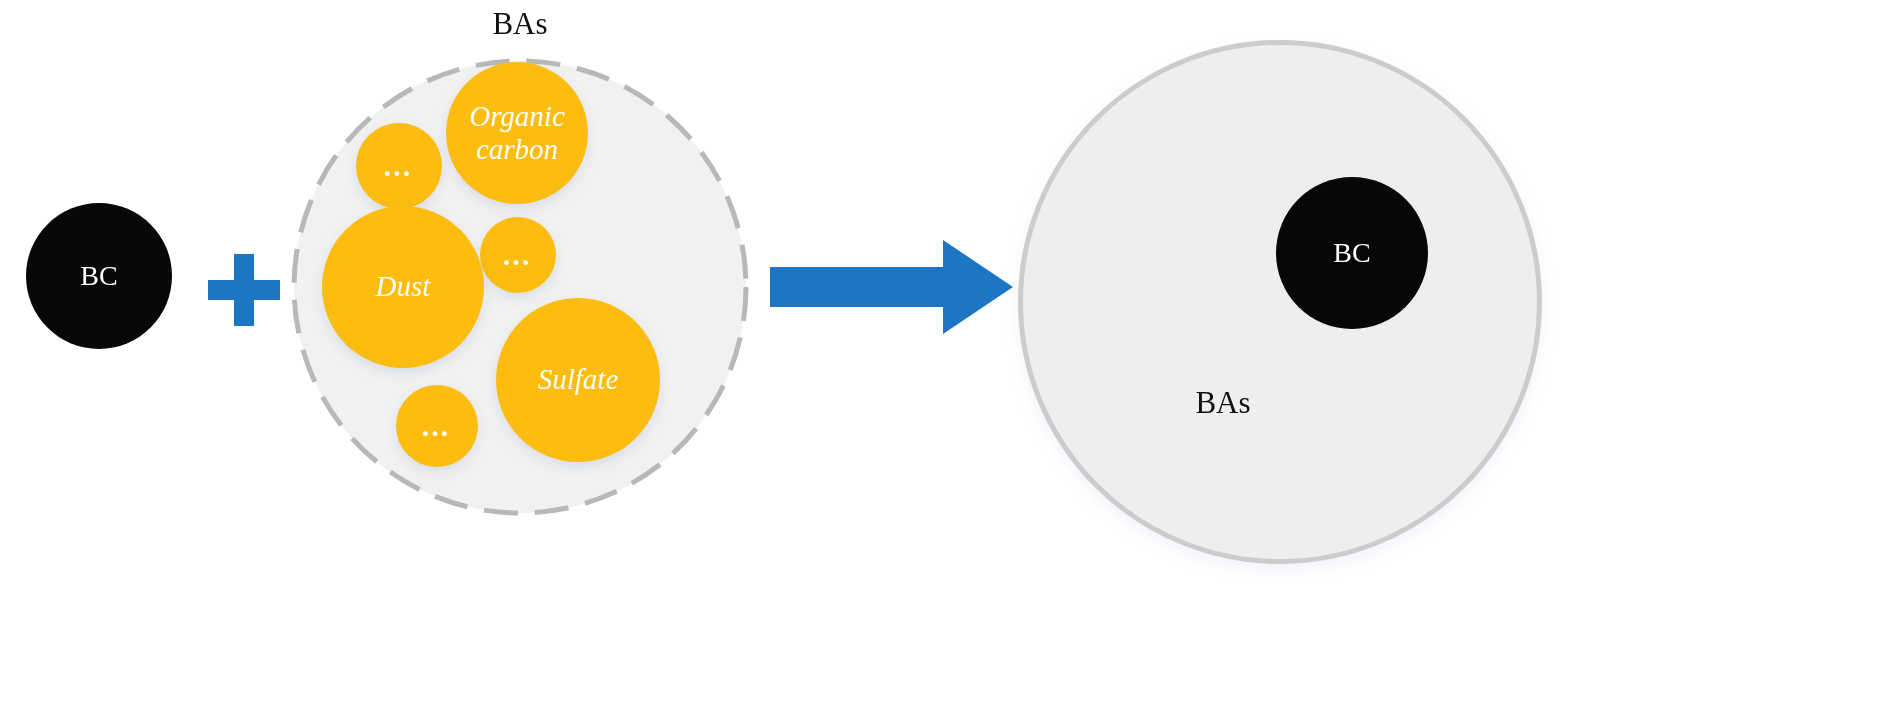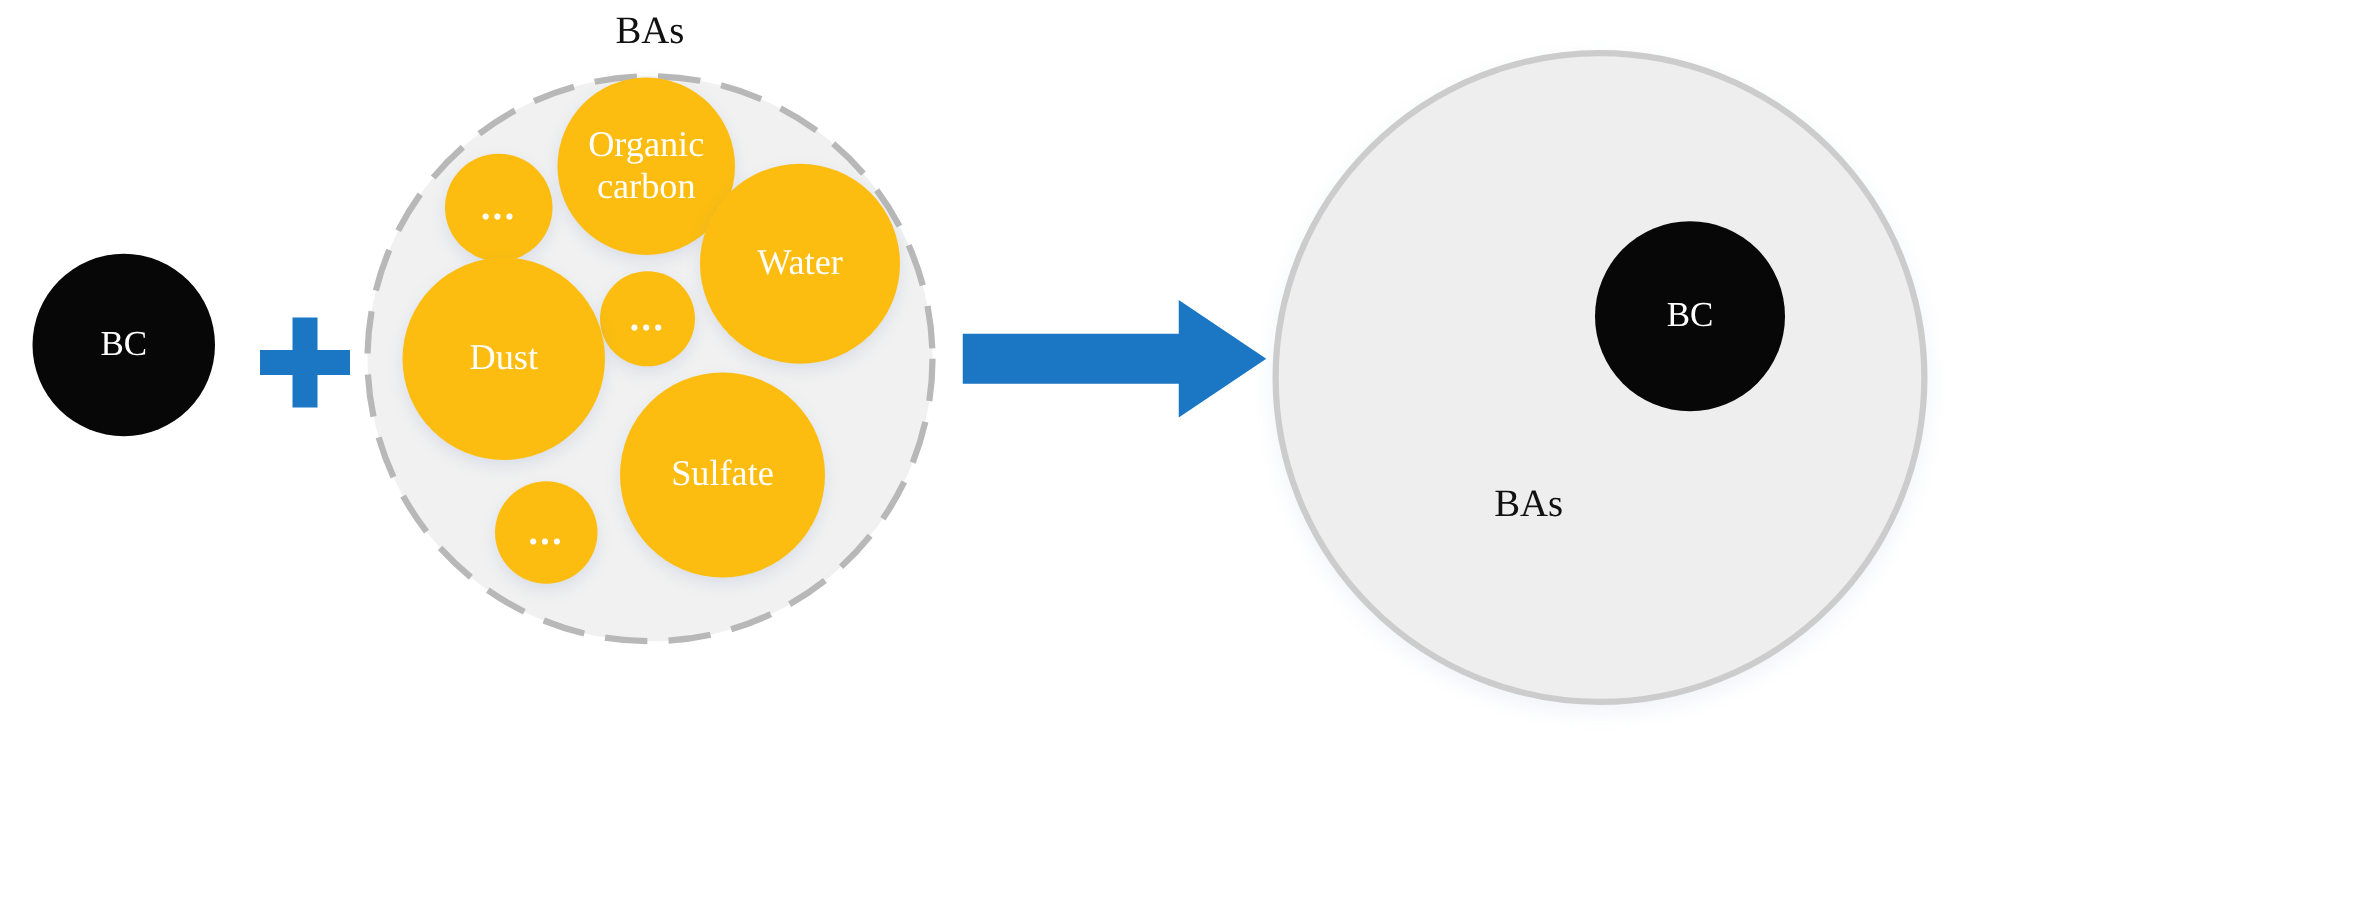--- a/index.html
+++ b/index.html
@@ -65,20 +65,21 @@
     font-size: 31px;
     color: var(--text-dark, #111111);
   }
 
   .component {
     background: var(--component-fill, #fcbd10);
     color: var(--text-light, #ffffff);
     font-size: 29px;
     line-height: 1.15;
     box-shadow: 0 5px 12px rgba(110, 140, 190, 0.18);
+    font-style: italic;
   }
   .component.ellipsis { font-size: 30px; font-weight: bold; letter-spacing: 2px; }
 
   .c-ellipsis-1 { left: 66px;  top: 66px;  width: 86px;  height: 86px; }
   .c-organic    { left: 156px; top: 5px;   width: 142px; height: 142px; padding: 0 10px; }
   .c-water      { left: 270px; top: 74px;  width: 160px; height: 160px; }
   .c-ellipsis-2 { left: 190px; top: 160px; width: 76px;  height: 76px; }
   .c-dust       { left: 32px;  top: 149px; width: 162px; height: 162px; }
   .c-sulfate    { left: 206px; top: 241px; width: 164px; height: 164px; }
   .c-ellipsis-3 { left: 106px; top: 328px; width: 82px;  height: 82px; }
@@ -132,23 +133,20 @@
     </svg>
 
     <div class="circle component ellipsis c-ellipsis-1">
       <span>...</span>
     </div>
 
     <div class="circle component c-organic">
       <span>Organic carbon</span>
     </div>
 
-    <div class="circle component c-water">
-      <span>Water</span>
-    </div>
 
     <div class="circle component ellipsis c-ellipsis-2">
       <span>...</span>
     </div>
 
     <div class="circle component c-sulfate">
       <span>Sulfate</span>
     </div>
 
     <div class="circle component c-dust">

